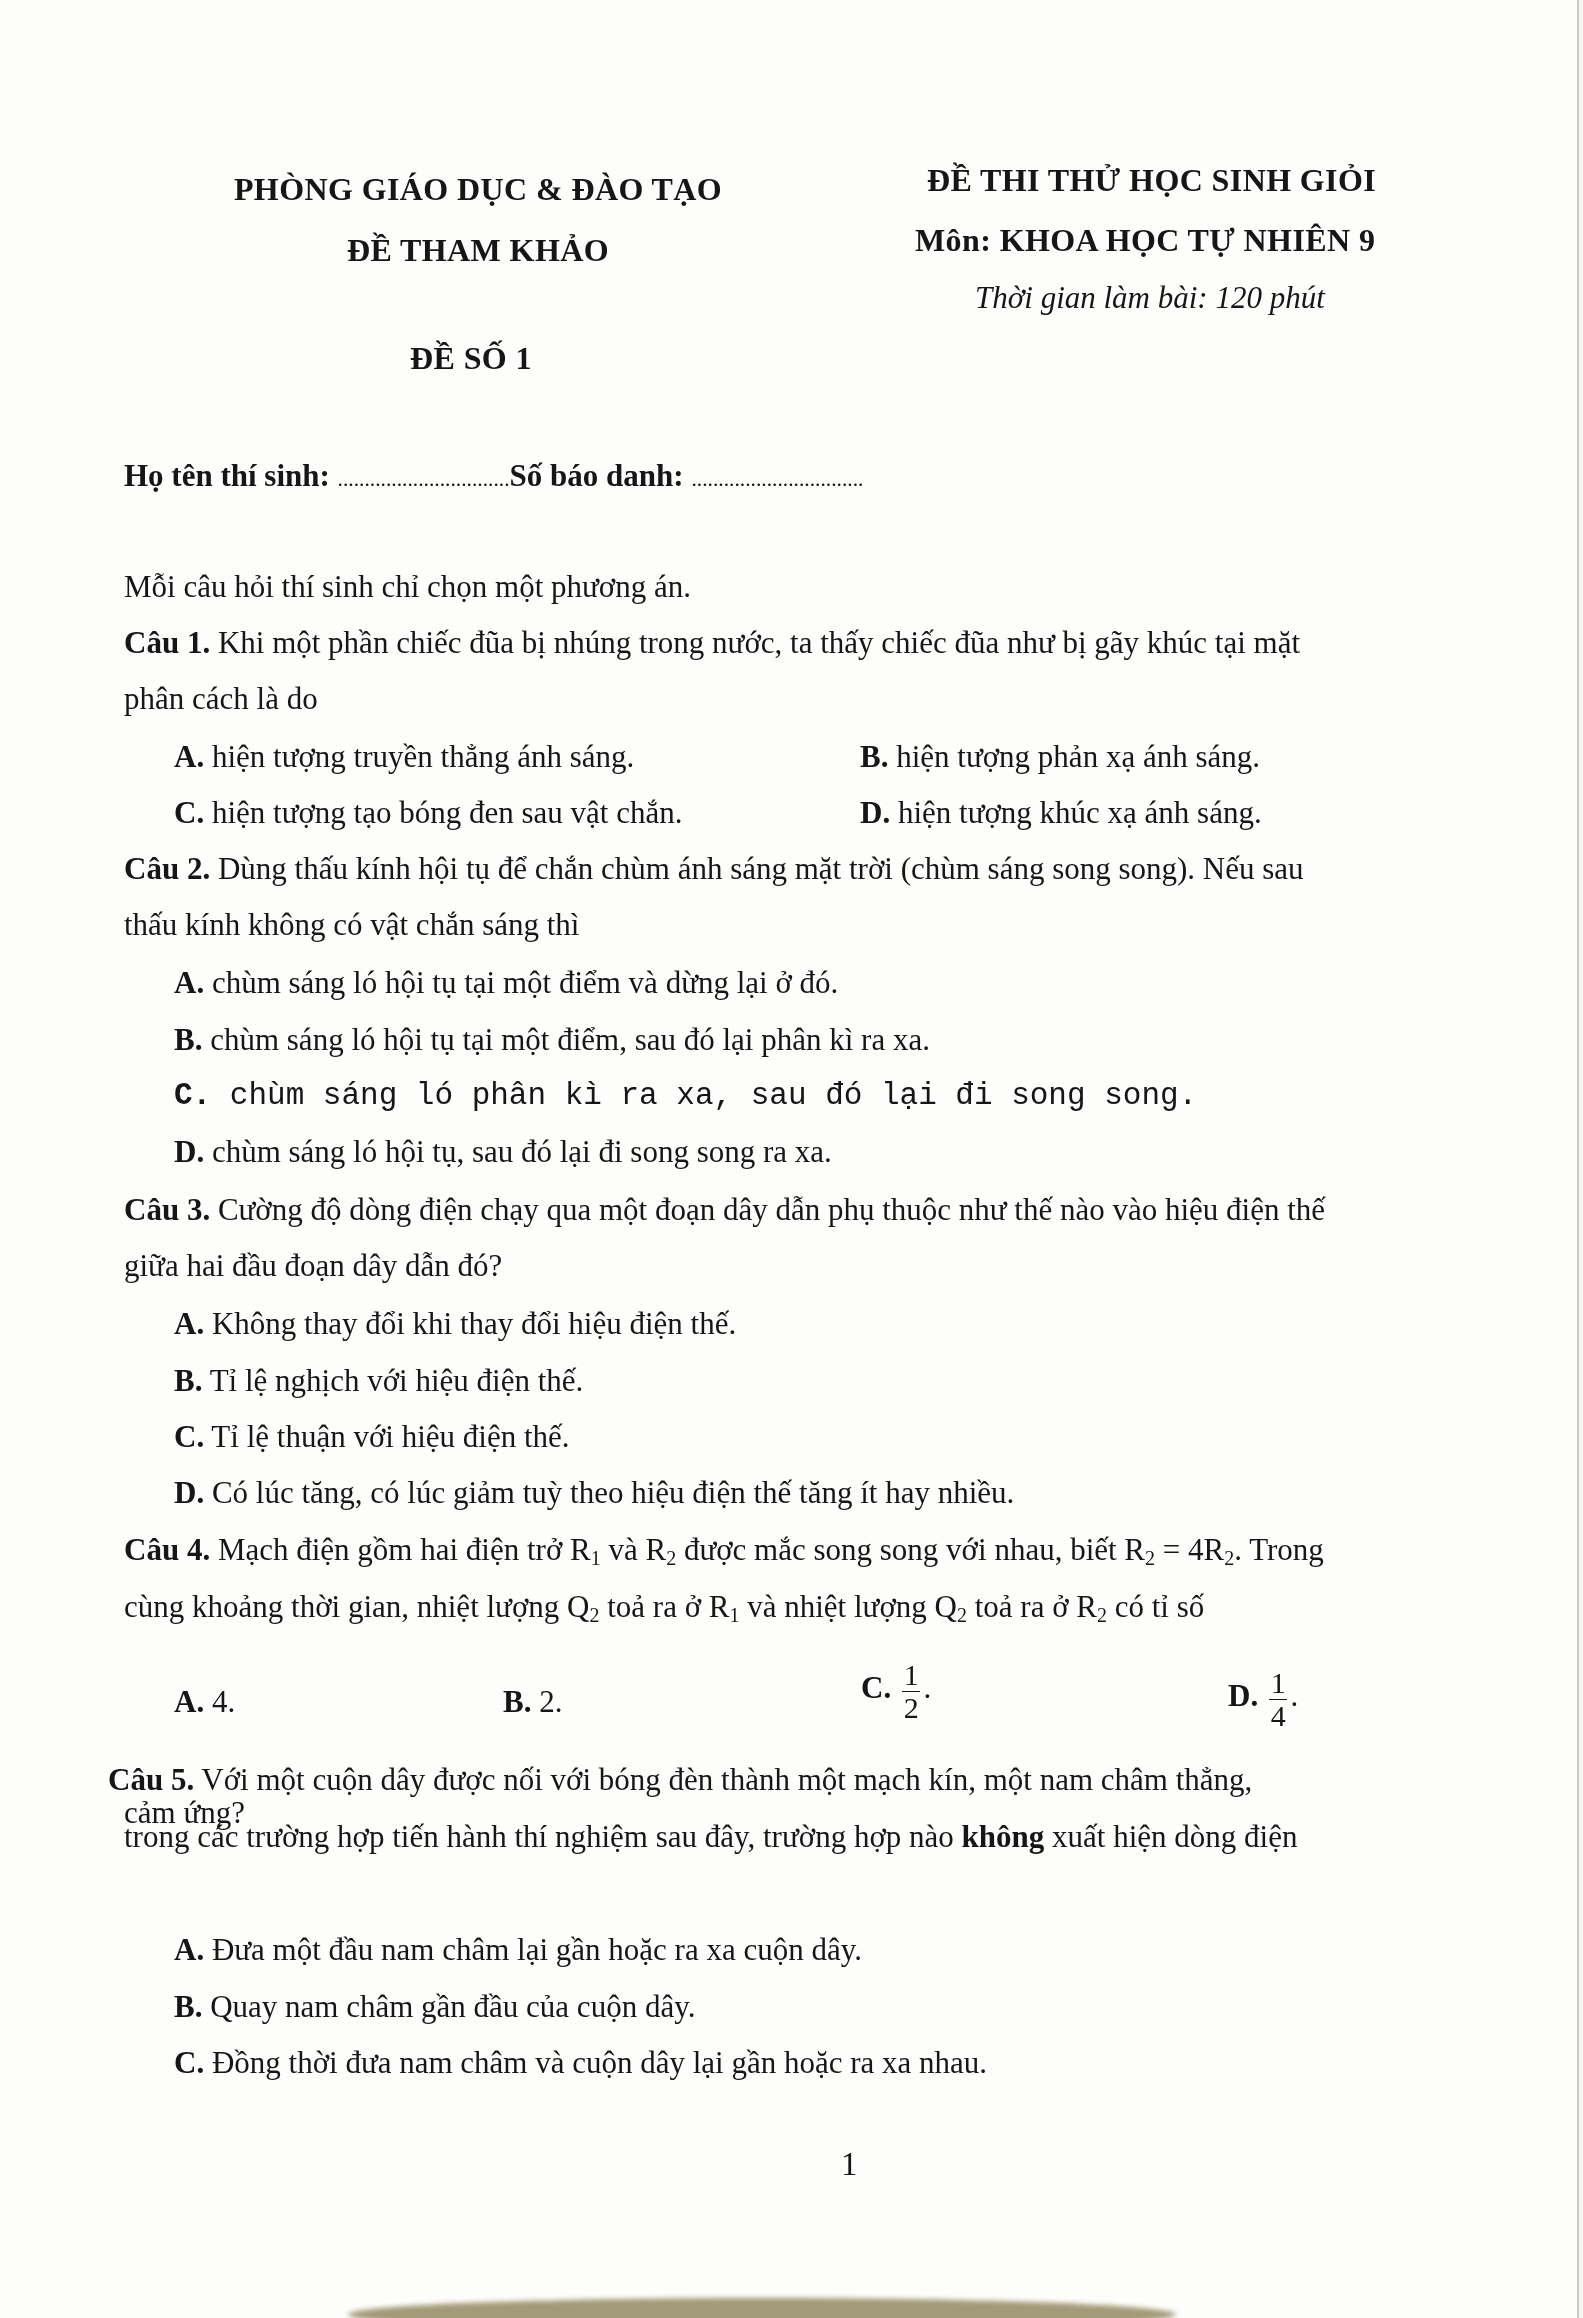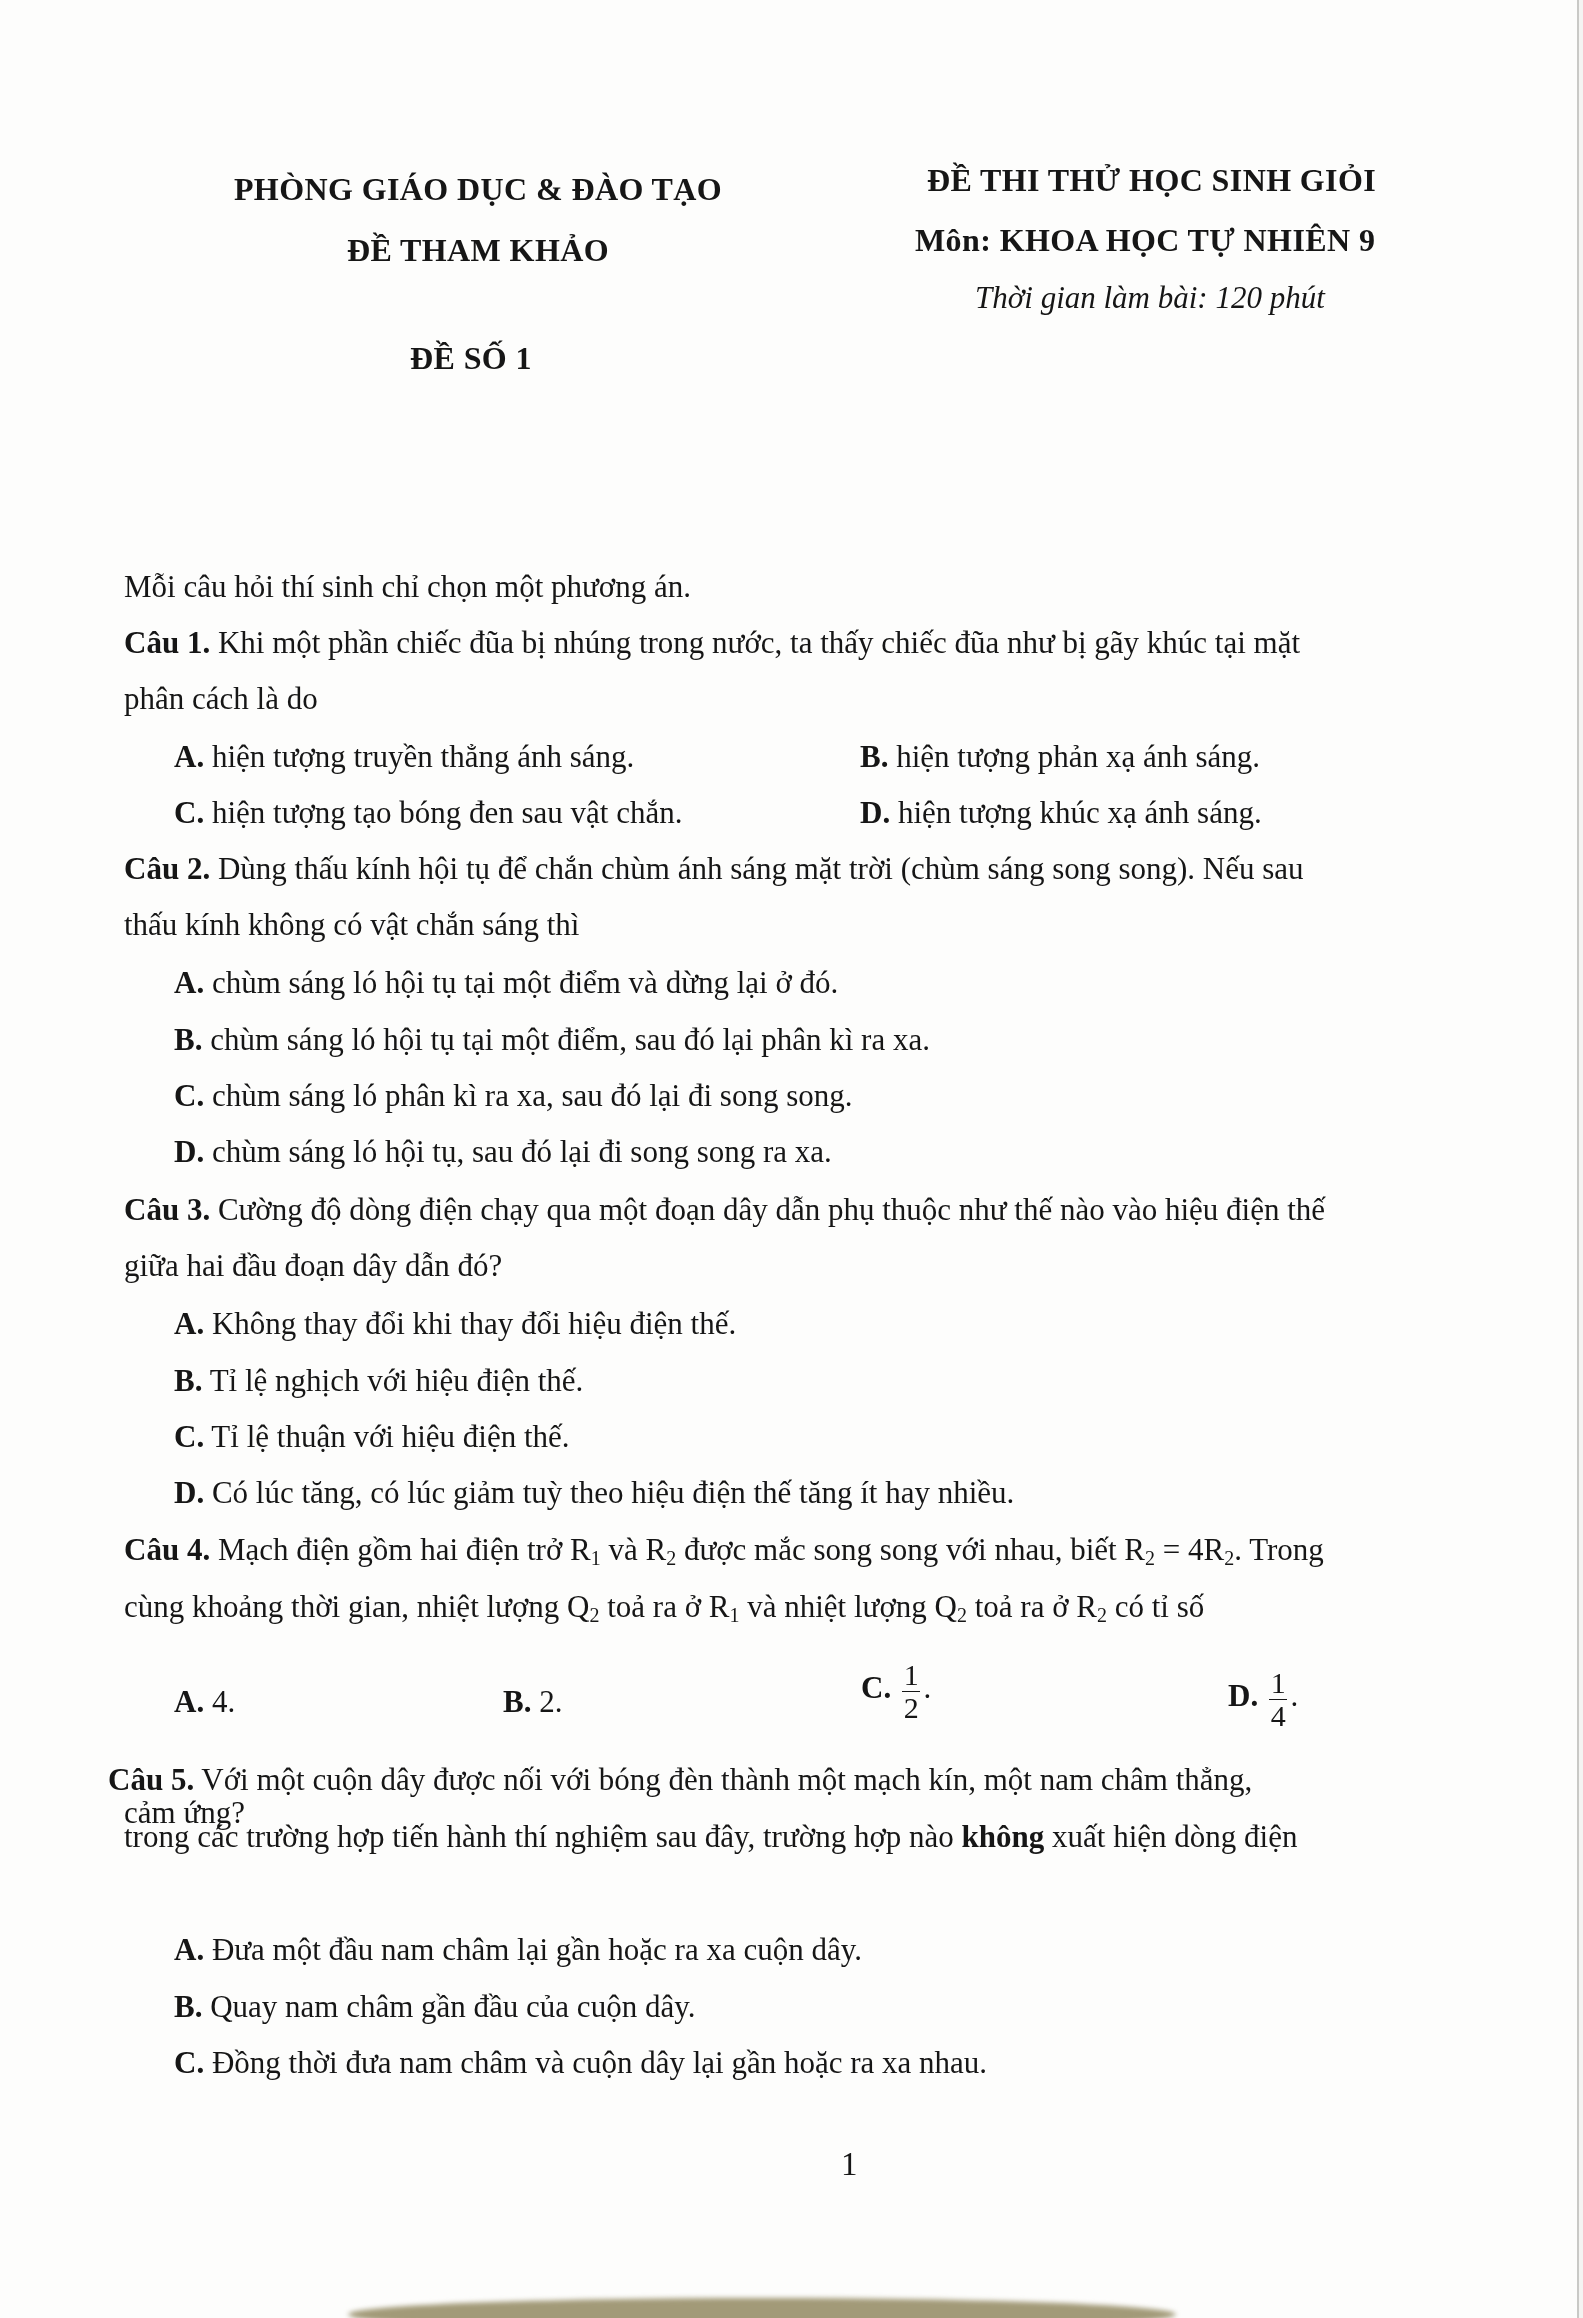--- a/index.html
+++ b/index.html
@@ -45,20 +45,25 @@
 <div class="page">
 
   <div class="abs hdr hdr-left" style="left:147px; top:232px;">ĐỀ THAM KHẢO</div>
   <div class="abs hdr hdr-left" style="left:147px; top:171px;">PHÒNG GIÁO DỤC &amp; ĐÀO TẠO</div>
   <div class="abs hdr" style="left:410px; top:340px;">ĐỀ SỐ 1</div>
 
   <div class="abs hdr" style="left:927px; top:162px;">ĐỀ THI THỬ HỌC SINH GIỎI</div>
   <div class="abs hdr" style="left:915px; top:222px;">Môn: KHOA HỌC TỰ NHIÊN 9</div>
   <div class="abs italic" style="left:975px; top:280px;">Thời gian làm bài: 120 phút</div>
 
+  <div class="abs txt b" style="left:124px; top:460px;">
+    <span>Họ tên thí sinh:</span>
+    <span style="font-weight:normal; font-size:21.5px;">................................</span><span>Số báo danh:</span>
+    <span style="font-weight:normal; font-size:21.5px;">................................</span>
+  </div>
 
   <div class="abs txt" style="left:124px; top:571px;">Mỗi câu hỏi thí sinh chỉ chọn một phương án.</div>
 
   <div>
     <div class="abs txt" style="left:124px; top:627px;">
       <span class="b">Câu 1.</span>
       <span>Khi một phần chiếc đũa bị nhúng trong nước, ta thấy chiếc đũa như bị gãy khúc tại mặt</span>
     </div>
     <div class="abs txt" style="left:124px; top:683px;">phân cách là do</div>
     <div class="abs txt" style="left:174px; top:741px;"><span class="b">A.</span> <span>hiện tượng truyền thẳng ánh sáng.</span></div>
@@ -68,21 +73,21 @@
   </div>
 
   <div>
     <div class="abs txt" style="left:124px; top:853px;">
       <span class="b">Câu 2.</span>
       <span>Dùng thấu kính hội tụ để chắn chùm ánh sáng mặt trời (chùm sáng song song). Nếu sau</span>
     </div>
     <div class="abs txt" style="left:124px; top:909px;">thấu kính không có vật chắn sáng thì</div>
     <div class="abs txt" style="left:174px; top:967px;"><span class="b">A.</span> <span>chùm sáng ló hội tụ tại một điểm và dừng lại ở đó.</span></div>
     <div class="abs txt" style="left:174px; top:1024px;"><span class="b">B.</span> <span>chùm sáng ló hội tụ tại một điểm, sau đó lại phân kì ra xa.</span></div>
-    <div class="abs txt" style="left:174px; top:1080px;"><span class="b">C.</span> <span>chùm sáng ló phân kì ra xa, sau đó lại đi song song.</span></div>
+    <div class="abs txt" style="left:174px; top:1080px;font-family:Liberation Mono, monospace;"><span class="b">C.</span> <span>chùm sáng ló phân kì ra xa, sau đó lại đi song song.</span></div>
     <div class="abs txt" style="left:174px; top:1136px;"><span class="b">D.</span> <span>chùm sáng ló hội tụ, sau đó lại đi song song ra xa.</span></div>
   </div>
 
   <div>
     <div class="abs txt" style="left:124px; top:1194px;">
       <span class="b">Câu 3.</span>
       <span>Cường độ dòng điện chạy qua một đoạn dây dẫn phụ thuộc như thế nào vào hiệu điện thế</span>
     </div>
     <div class="abs txt" style="left:124px; top:1250px;">giữa hai đầu đoạn dây dẫn đó?</div>
     <div class="abs txt" style="left:174px; top:1308px;"><span class="b">A.</span> <span>Không thay đổi khi thay đổi hiệu điện thế.</span></div>

